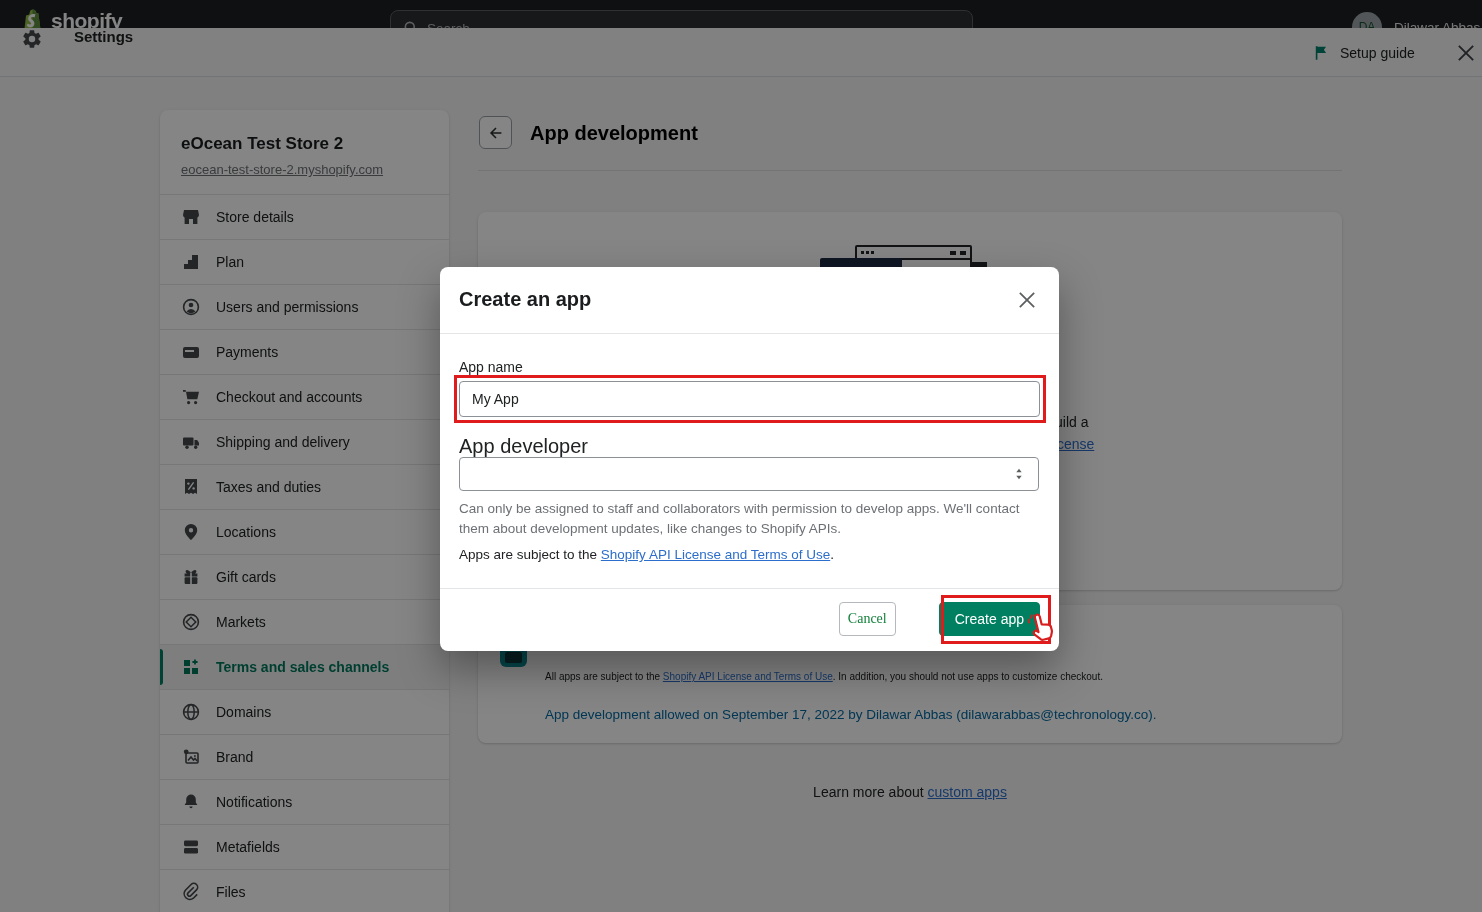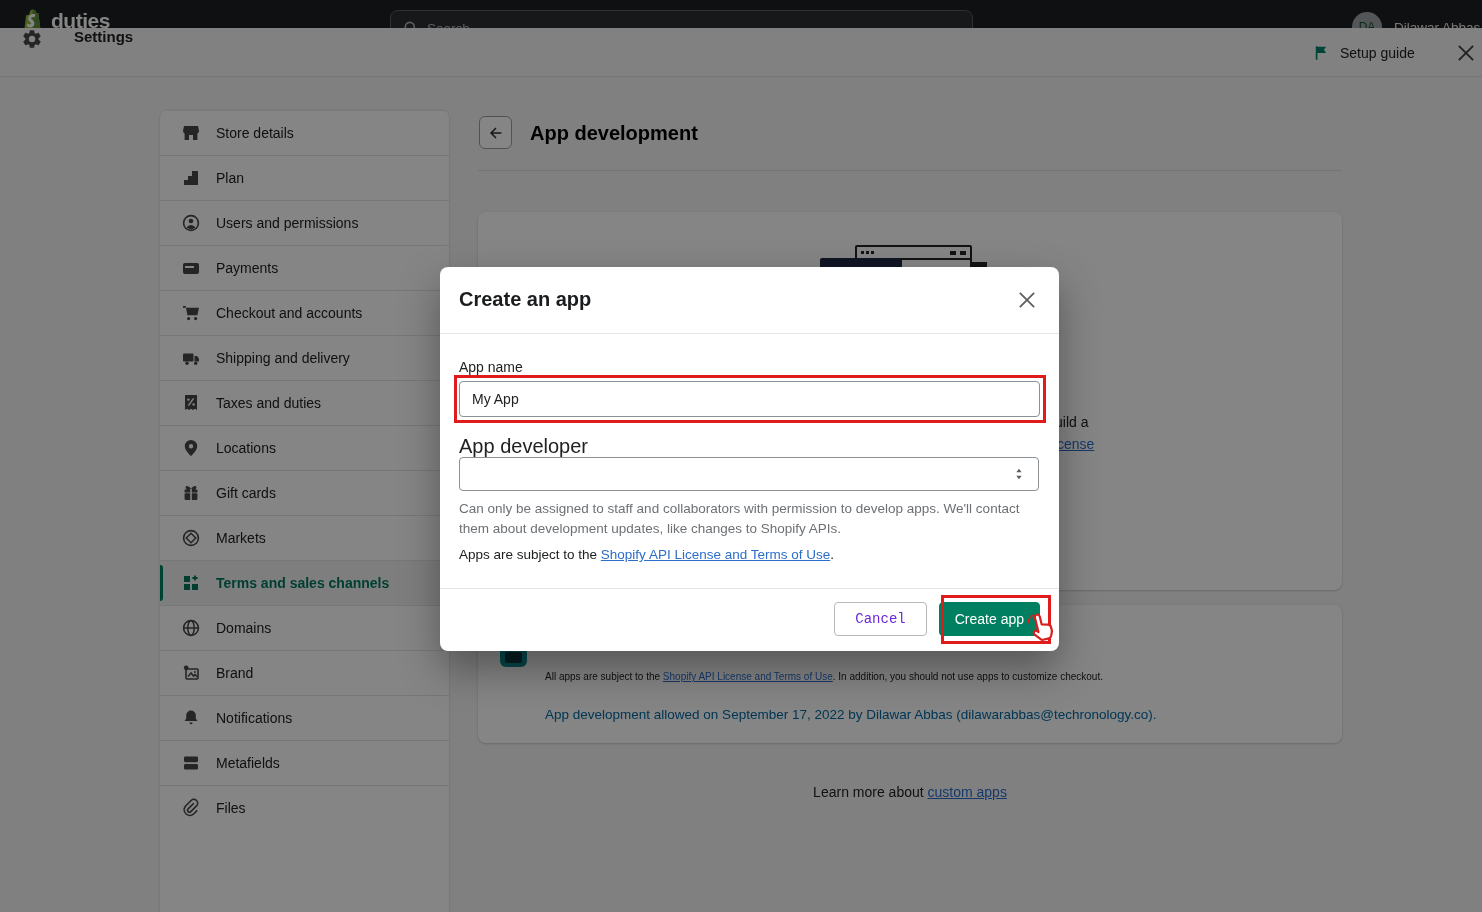--- a/index.html
+++ b/index.html
@@ -68,40 +68,40 @@
   .m-div1 { position:absolute; left:0; top:66px; width:619px; height:1px; background:#e4e5e7; }
   .m-label1 { position:absolute; left:19px; top:92px; font-size:14px; color:#202223; }
   .m-input { position:absolute; left:19px; top:114px; width:581px; height:36px; border:1px solid #8c9196; border-radius:4px; padding:0 12px; font-size:14px; color:#202223; font-family:"Liberation Sans", sans-serif; background:#fff; }
   .m-label2 { position:absolute; left:19px; top:168px; font-size:20px; color:#202223; }
   .m-select { position:absolute; left:19px; top:190px; width:580px; height:34px; border:1px solid #8c9196; border-radius:4px; background:#fff; cursor:pointer; }
   .m-stepper { position:absolute; right:10px; top:7px; width:18px; height:18px; }
   .m-help { position:absolute; left:19px; top:232px; width:580px; font-size:13.5px; line-height:20px; color:#6d7175; }
   .m-subject { position:absolute; left:19px; top:280px; font-size:13.5px; color:#202223; white-space:nowrap; }
   .m-div2 { position:absolute; left:0; top:321px; width:619px; height:1px; background:#e4e5e7; }
   .m-footer { position:absolute; right:19px; top:335px; display:flex; gap:12px; }
-  .btn-cancel { height:34px; padding:0 20px; background:#fff; border:1px solid #b5b9bd; border-radius:4px; font-size:14px; color:#6d28d9; font-family:Liberation Mono, monospace; cursor:pointer; }
-  .btn-create { height:34px; padding:0 15px; background:#008060; border:1px solid #008060; border-radius:4px; font-size:14px; color:#fff; font-family:"Liberation Sans", sans-serif; cursor:pointer; }
+  .btn-cancel { height:34px; padding:0 8px; background:#fff; border:1px solid #b5b9bd; border-radius:4px; font-size:14px; color:#15803d; font-family:Liberation Serif, serif; cursor:pointer; }
+  .btn-create { height:34px; padding:0 15px; background:#008060; border:1px solid #008060; border-radius:4px; font-size:14px; color:#fff; font-family:"Liberation Sans", sans-serif; cursor:pointer;margin-left:31px; }
 
   
   .anno { position:absolute; border:3px solid #e01b1b; z-index:60; pointer-events:none; }
   .anno1 { left:454px; top:375px; width:592px; height:48px; }
   .anno2 { left:941px; top:595px; width:110px; height:49px; }
   .anno-hand { position:absolute; left:1024px; top:610px; width:34px; height:34px; z-index:70; transform:rotate(-14deg); pointer-events:none; }
 </style>
 </head>
 <body>
 
 <div class="topbar">
   <div class="brand">
     <svg width="24" height="27" viewBox="0 0 24 28">
       <path d="M18.5 6.2 21 24.5 12.5 27 4 24.5 5.8 8.8l3.4-1 .5-2.3A3.4 3.4 0 0 1 13 2.6c1.6 0 3 1.1 3.4 2.7l.3 1.2z" fill="#95bf47"></path>
       <path d="m18.5 6.2 2.5 18.3L12.5 27V2.6c1.6 0 3.2 1.1 3.6 2.7l.3 1.2z" fill="#5e8e3e"></path>
       <path d="M14.6 10.8s-.9-.5-2-.5c-1.7 0-1.8 1-1.8 1.3 0 1.4 3.7 1.9 3.7 5.2 0 2.6-1.6 4.3-3.8 4.3-2.7 0-4-1.7-4-1.7l.7-2.4s1.4 1.2 2.6 1.2c.8 0 1.1-.6 1.1-1 0-1.9-3-2-3-5 0-2.5 1.8-5 5.4-5 1.4 0 2.1.4 2.1.4z" fill="#fff"></path>
     </svg>
-    <span class="brand-word">duties</span>
+    <span class="brand-word">shopify</span>
   </div>
   <div class="search">
     <svg width="16" height="16" viewBox="0 0 20 20">
       <circle cx="8.5" cy="8.5" r="5.5" fill="none" stroke="#b0b4b8" stroke-width="2"></circle>
       <path d="m13 13 4.5 4.5" stroke="#b0b4b8" stroke-width="2"></path>
     </svg>
     <span>Search</span>
   </div>
   <div class="userchip">
     <div class="avatar">DA</div>
@@ -122,20 +122,24 @@
       <path d="M4 3h10.5l-2.4 3.5 2.4 3.5H4z" fill="#00806b"></path>
     </svg>
     <span>Setup guide</span>
   </div>
   <svg class="settings-close" viewBox="0 0 20 20">
     <path d="M3.5 3.5 16.5 16.5 M16.5 3.5 3.5 16.5" stroke="#3f4246" stroke-width="1.7"></path>
   </svg>
 </div>
 
 <div class="sidebar">
+  <div class="sb-head">
+    <div class="sb-store">eOcean Test Store 2</div>
+    <span class="sb-domain">eocean-test-store-2.myshopify.com</span>
+  </div>
 
   <div class="srow">
     <svg class="sic" viewBox="0 0 20 20">
         <path fill="currentColor" fill-rule="evenodd" d="M3 3h14l1 5a2.6 2.6 0 0 1-1.6 2.4V17H3.6v-6.6A2.6 2.6 0 0 1 2 8l1-5zm5 9h4v5H8v-5z"></path>
       </svg>
     <span class="lbl">Store details</span>
   </div>
   <div class="srow">
     <svg class="sic" viewBox="0 0 20 20">
         <path fill="currentColor" d="M11 3h6v14H3v-5h4V8h4V3z"></path>

